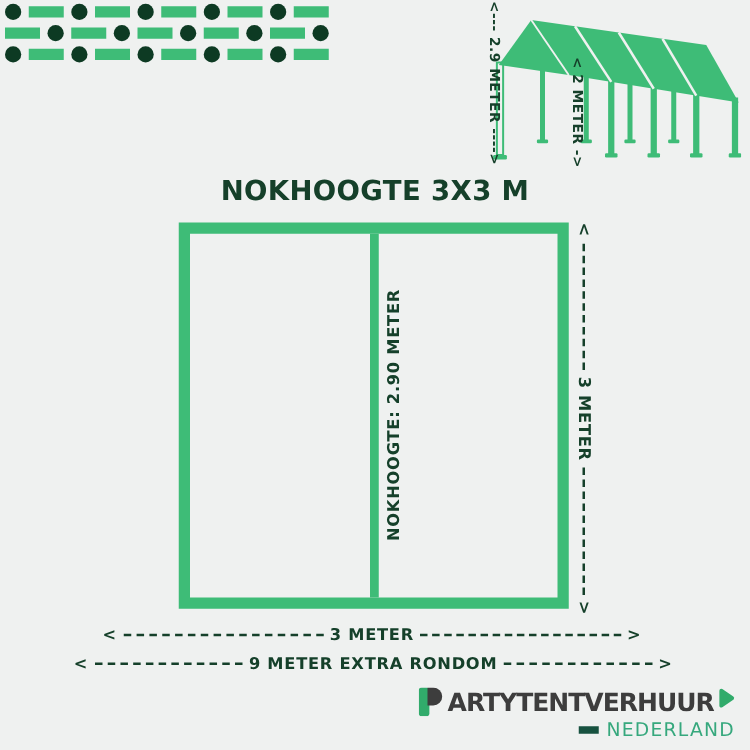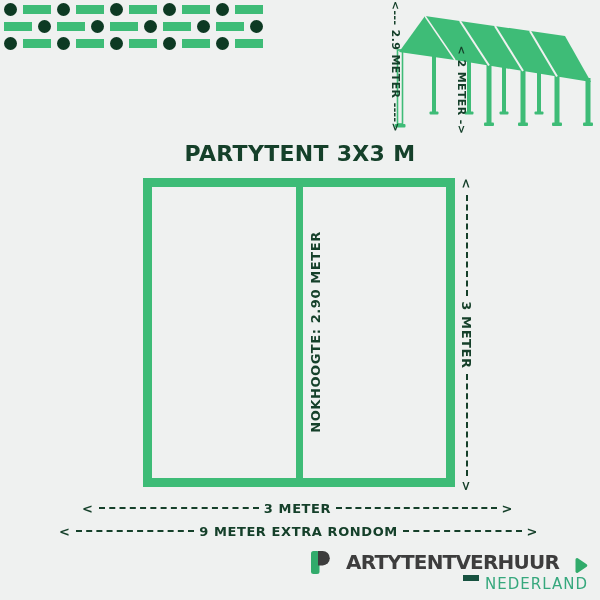--- a/index.html
+++ b/index.html
@@ -40,23 +40,23 @@
   
   .dim{display:flex;align-items:center;gap:5px;color:var(--dark);font-weight:bold;
     font-size:13px;letter-spacing:.6px;white-space:nowrap;box-sizing:border-box;}
   .dim .dl{flex:1;border-top:2.5px dashed var(--dark);height:0;}
   .dim-right{position:absolute;left:475px;top:178px;width:314px;height:16px;
     transform-origin:0 0;transform:rotate(90deg);}
   .dim-w{position:absolute;left:82px;top:500px;width:431px;height:16px;}
   .dim-extra{position:absolute;left:59px;top:523px;width:479px;height:16px;}
   
   .logo{position:absolute;right:12px;top:550px;display:flex;flex-direction:column;align-items:flex-end;}
-  .logo-line1{display:flex;align-items:flex-end;gap:16px;}
+  .logo-line1{display:flex;align-items:flex-start;gap:4px;}
   .logo-name{font-size:20px;font-weight:bold;color:var(--logotext);letter-spacing:-.8px;}
-  .logo-line2{display:flex;align-items:flex-start;gap:6px;margin-top:1px;}
+  .logo-line2{display:flex;align-items:center;gap:6px;margin-top:1px;}
   .logo-dash{width:16px;height:6px;background:var(--logodark);}
   .logo-country{font-size:15px;font-weight:500;color:var(--logoteal);letter-spacing:1px;}
   .pmark-stem{fill:var(--logogreen);}
   .pmark-bowl{fill:var(--logotext);}
   .tri{fill:var(--logogreen);stroke:var(--logogreen);stroke-width:3;stroke-linejoin:round;}
 </style>
 </head>
 <body>
 
 <div id="canvas">
@@ -129,21 +129,21 @@
       <line class="fold" x1="32" y1="8" x2="62" y2="52"></line>
       <line class="seam" x1="67" y1="13" x2="96" y2="57.5"></line>
       <line class="seam" x1="102" y1="18" x2="130" y2="63"></line>
       <line class="seam" x1="137" y1="23" x2="164" y2="68.5"></line>
     </svg>
   </div>
 
   <div class="vlabel tent-height">&lt;--- 2.9 METER ----&gt;</div>
   <div class="vlabel tent-bay">&lt; 2 METER -&gt;</div>
 
-  <h1 class="title">PARTYTENT 3X3 M</h1>
+  <h1 class="title">NOKHOOGTE 3X3 M</h1>
 
   <div class="square">
     <div class="midline"></div>
   </div>
 
   <div class="vlabel nok">NOKHOOGTE: 2.90 METER</div>
 
   <div class="dim dim-right">
     <span>&lt;</span>
     <span class="dl"></span>

